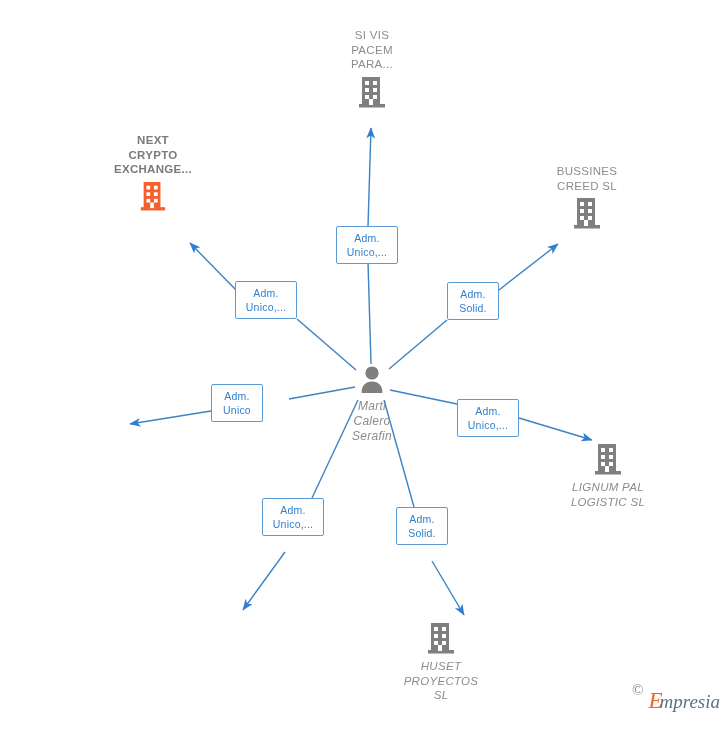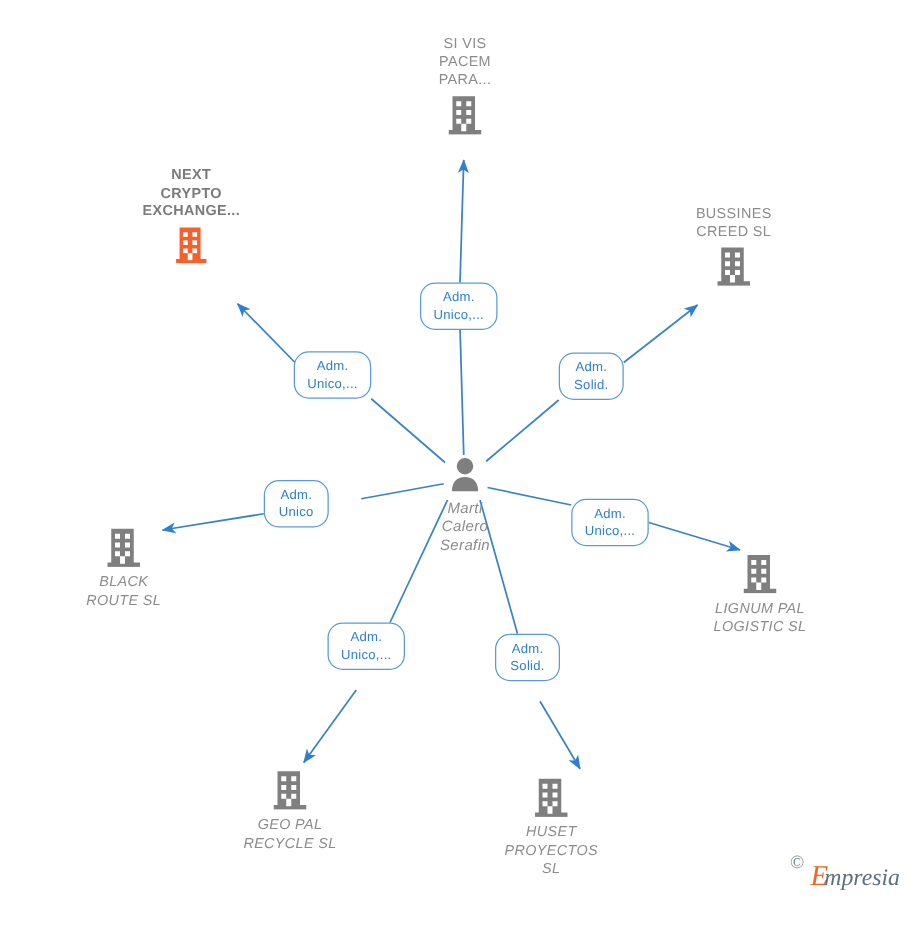--- a/index.html
+++ b/index.html
@@ -55,21 +55,21 @@
   .node.person .node-label {
     color: #8c8c8c;
     font-size: 12px;
     line-height: 15px;
   }
   .edge-label {
     position: absolute;
     box-sizing: border-box;
     background: #ffffff;
     border: 1.3px solid #5b9bd5;
-    border-radius: 12px;
+    border-radius: 2px;
     color: #2f7fd0;
     font-family: "Liberation Sans", sans-serif;
     font-size: 10.5px;
     line-height: 14px;
     text-align: center;
     padding: 4px 6px 5px 6px;
     white-space: pre-line;
     letter-spacing: 0.2px;
   }
   #watermark {
@@ -200,73 +200,39 @@
         <rect x="16" y="6" width="4" height="4" fill="#ffffff"></rect>
         <rect x="8" y="13" width="4" height="4" fill="#ffffff"></rect>
         <rect x="16" y="13" width="4" height="4" fill="#ffffff"></rect>
         <rect x="8" y="20" width="4" height="4" fill="#ffffff"></rect>
         <rect x="16" y="20" width="4" height="4" fill="#ffffff"></rect>
         <rect x="12" y="24" width="4" height="6" fill="#ffffff"></rect>
       </svg>
     </span>
   </div>
 
-  <div class="node label-below" style="left:99px; top:421px;">
-    <span class="node-icon">
-      <svg width="30" height="34" viewBox="0 0 30 34" xmlns="http://www.w3.org/2000/svg">
-        <rect x="5" y="2" width="18" height="28" fill="#7f7f7f"></rect>
-        <rect x="2" y="29" width="26" height="3.5" fill="#7f7f7f"></rect>
-        <rect x="8" y="6" width="4" height="4" fill="#ffffff"></rect>
-        <rect x="16" y="6" width="4" height="4" fill="#ffffff"></rect>
-        <rect x="8" y="13" width="4" height="4" fill="#ffffff"></rect>
-        <rect x="16" y="13" width="4" height="4" fill="#ffffff"></rect>
-        <rect x="8" y="20" width="4" height="4" fill="#ffffff"></rect>
-        <rect x="16" y="20" width="4" height="4" fill="#ffffff"></rect>
-        <rect x="12" y="24" width="4" height="6" fill="#ffffff"></rect>
-      </svg>
-    </span>
-    <span class="node-label">BLACK
-ROUTE  SL</span>
-  </div>
 
   <div class="node label-below" style="left:608px; top:442px;">
     <span class="node-icon">
       <svg width="30" height="34" viewBox="0 0 30 34" xmlns="http://www.w3.org/2000/svg">
         <rect x="5" y="2" width="18" height="28" fill="#7f7f7f"></rect>
         <rect x="2" y="29" width="26" height="3.5" fill="#7f7f7f"></rect>
         <rect x="8" y="6" width="4" height="4" fill="#ffffff"></rect>
         <rect x="16" y="6" width="4" height="4" fill="#ffffff"></rect>
         <rect x="8" y="13" width="4" height="4" fill="#ffffff"></rect>
         <rect x="16" y="13" width="4" height="4" fill="#ffffff"></rect>
         <rect x="8" y="20" width="4" height="4" fill="#ffffff"></rect>
         <rect x="16" y="20" width="4" height="4" fill="#ffffff"></rect>
         <rect x="12" y="24" width="4" height="6" fill="#ffffff"></rect>
       </svg>
     </span>
     <span class="node-label">LIGNUM PAL
 LOGISTIC  SL</span>
   </div>
 
-  <div class="node label-below" style="left:232px; top:615px;">
-    <span class="node-icon">
-      <svg width="30" height="34" viewBox="0 0 30 34" xmlns="http://www.w3.org/2000/svg">
-        <rect x="5" y="2" width="18" height="28" fill="#7f7f7f"></rect>
-        <rect x="2" y="29" width="26" height="3.5" fill="#7f7f7f"></rect>
-        <rect x="8" y="6" width="4" height="4" fill="#ffffff"></rect>
-        <rect x="16" y="6" width="4" height="4" fill="#ffffff"></rect>
-        <rect x="8" y="13" width="4" height="4" fill="#ffffff"></rect>
-        <rect x="16" y="13" width="4" height="4" fill="#ffffff"></rect>
-        <rect x="8" y="20" width="4" height="4" fill="#ffffff"></rect>
-        <rect x="16" y="20" width="4" height="4" fill="#ffffff"></rect>
-        <rect x="12" y="24" width="4" height="6" fill="#ffffff"></rect>
-      </svg>
-    </span>
-    <span class="node-label">GEO PAL
-RECYCLE  SL</span>
-  </div>
 
   <div class="node label-below" style="left:441px; top:621px;">
     <span class="node-icon">
       <svg width="30" height="34" viewBox="0 0 30 34" xmlns="http://www.w3.org/2000/svg">
         <rect x="5" y="2" width="18" height="28" fill="#7f7f7f"></rect>
         <rect x="2" y="29" width="26" height="3.5" fill="#7f7f7f"></rect>
         <rect x="8" y="6" width="4" height="4" fill="#ffffff"></rect>
         <rect x="16" y="6" width="4" height="4" fill="#ffffff"></rect>
         <rect x="8" y="13" width="4" height="4" fill="#ffffff"></rect>
         <rect x="16" y="13" width="4" height="4" fill="#ffffff"></rect>

